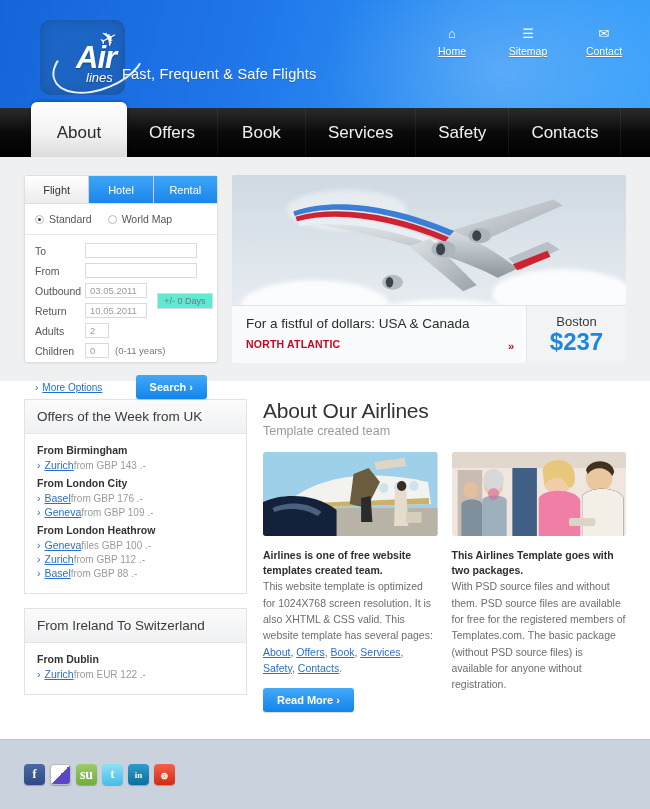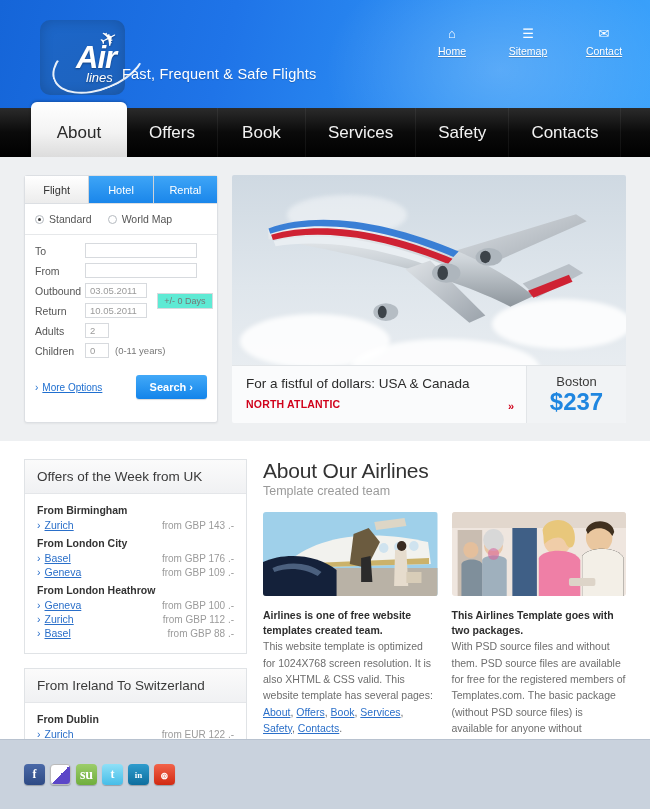--- a/index.html
+++ b/index.html
@@ -73,21 +73,21 @@
     border-right:1px solid rgba(255,255,255,.06);
   }
   .nav-item.active {
     background: linear-gradient(180deg,#ffffff 0%,#f3f3f3 55%,#dcdcdc 100%);
     color:#2a2a2a; border-radius:6px 6px 0 0; margin-top:-6px;
     padding-top:6px; border-right:none; min-width:96px;
     box-shadow:0 -1px 3px rgba(0,0,0,.25);
   }
 
   
-  .hero-wrap { position:relative; height:284px; background:#eef0f2; padding:18px 24px; display:flex; gap:14px; }
+  .hero-wrap { position:relative; height:224px; background:#eef0f2; padding:18px 24px; display:flex; gap:14px; }
 
   .booking {
     width:194px; background:#fff; border:1px solid #dcdfe3; border-radius:3px;
     box-shadow:0 1px 2px rgba(0,0,0,.05);
   }
   .bk-tabs { display:flex; height:28px; border-bottom:1px solid #dcdfe3; }
   .bk-tab {
     flex:1; display:flex; align-items:center; justify-content:center;
     font-size:11px; color:#fff;
     background:linear-gradient(180deg,#3ea5f7,#1a86ea);
@@ -152,21 +152,21 @@
   .col-left { width:223px; }
   .panel { border:1px solid #e0e3e6; background:#fff; margin-bottom:14px; }
   .panel-head {
     height:34px; display:flex; align-items:center; padding:0 12px;
     background:linear-gradient(180deg,#fbfbfb,#f0f1f3);
     border-bottom:1px solid #e4e6e9; font-size:13.5px; color:#3a3a3a;
   }
   .panel-body { padding:10px 12px 12px 12px; }
   .grp-title { font-size:10.5px; font-weight:bold; color:#333; margin:6px 0 3px 0; }
   .grp-title:first-child { margin-top:0; }
-  .offer-row { display:flex; justify-content:space-between; align-items:baseline; margin-bottom:2px; }
+  .offer-row { display:flex; align-items:baseline; margin-bottom:2px; }
   .offer-city { font-size:10.5px; color:#2a6fc9; text-decoration:underline; }
   .offer-city:before { content:"\203A"; margin-right:4px; display:inline-block; text-decoration:none; }
   .offer-price { font-size:10px; color:#9b9b9b; }
 
   .col-right { flex:1; }
   .h1 { font-size:21px; color:#333; letter-spacing:-.2px; }
   .h2 { font-size:12.5px; color:#9a9a9a; margin-top:1px; }
   .cards { display:flex; gap:14px; margin-top:14px; }
   .card { flex:1; }
   .photo { height:84px; border-radius:3px; overflow:hidden; position:relative; }
@@ -359,21 +359,21 @@
             <span class="offer-price">from GBP  176 .-</span>
           </div>
           <div class="offer-row">
             <span class="offer-city">Geneva</span>
             <span class="offer-price">from GBP  109 .-</span>
           </div>
 
           <div class="grp-title">From London Heathrow</div>
           <div class="offer-row">
             <span class="offer-city">Geneva</span>
-            <span class="offer-price">from GBP  100 .-</span>
+            <span class="offer-price">files GBP  100 .-</span>
           </div>
           <div class="offer-row">
             <span class="offer-city">Zurich</span>
             <span class="offer-price">from GBP  112 .-</span>
           </div>
           <div class="offer-row">
             <span class="offer-city">Basel</span>
             <span class="offer-price">from GBP  88 .-</span>
           </div>
         </div>

